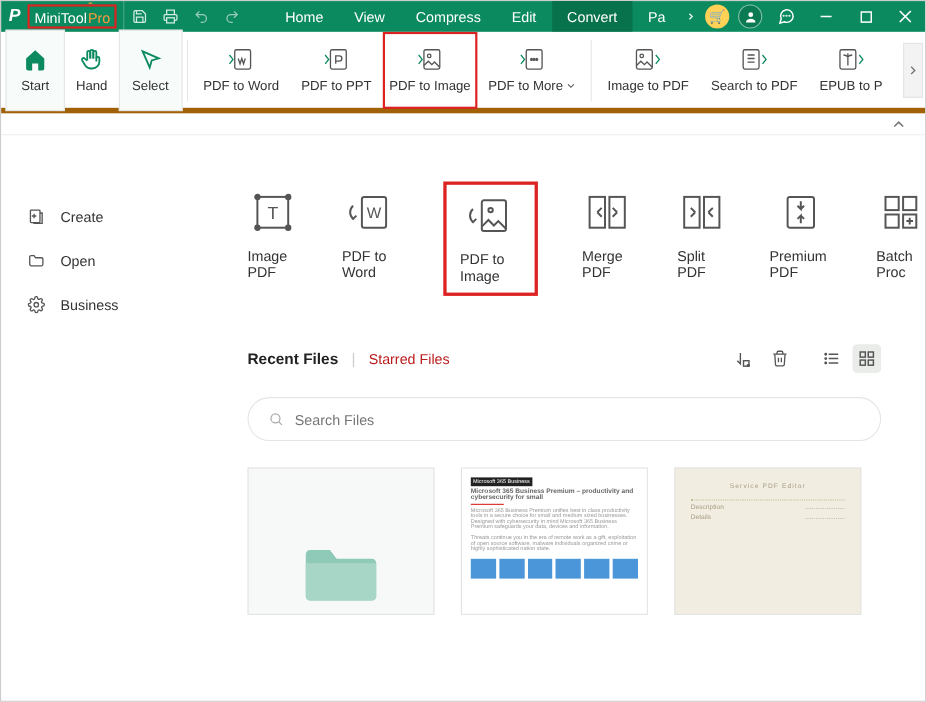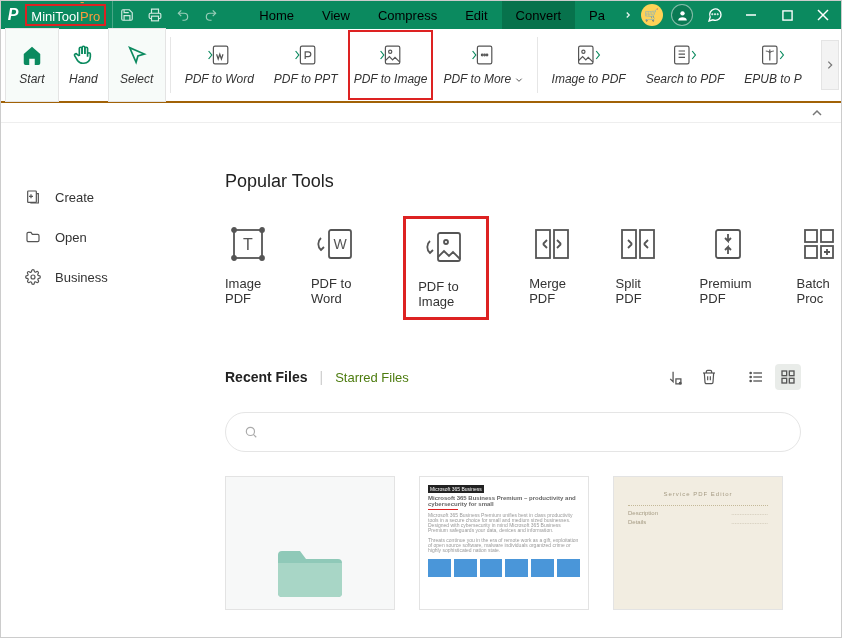--- a/index.html
+++ b/index.html
@@ -4,49 +4,49 @@
 <style>
 * { box-sizing: border-box; margin: 0; padding: 0; }
 body { font-family: "Segoe UI", Arial, sans-serif; font-size: 13px; color: #333; background: #fff; width: 842px; height: 638px; overflow: hidden; border: 1px solid #ccc; }
 .titlebar { height: 28px; background: #0b8a5f; display: flex; align-items: center; color: #fff; }
 .logo-box { width: 28px; height: 28px; display: flex; align-items: center; justify-content: center; font-weight: bold; font-style: italic; font-size: 16px; }
 .brand-highlight { border: 2px solid #d22; padding: 0 4px; height: 22px; display: flex; align-items: flex-end; }
 .brand-pro { color: #ff9a3c; margin-left: 1px; }
 .qat { display: flex; align-items: center; gap: 0; border-left: 1px solid rgba(255,255,255,0.25); margin-left: 6px; }
 .qat-item { width: 28px; height: 28px; display: flex; align-items: center; justify-content: center; opacity: 0.9; }
 .menu-tabs { display: flex; align-items: center; height: 28px; margin-left: 20px; }
-.menu-tab { padding: 0 14px; height: 28px; display: flex; align-items: center; color: #000000; font-size: 13px; }
+.menu-tab { padding: 0 14px; height: 28px; display: flex; align-items: center; color: #ffffff; font-size: 13px; }
 .menu-tab.active { background: #07724c; }
 .titlebar-right { margin-left: auto; display: flex; align-items: center; height: 28px; }
 .title-btn { width: 36px; height: 28px; display: flex; align-items: center; justify-content: center; color: #fff; }
 .title-btn.circle { width: 30px; }
 .cart-badge { width: 22px; height: 22px; border-radius: 50%; background: #ffd257; display:flex; align-items:center; justify-content:center; color:#555; font-size:12px;}
 .user-badge { width: 22px; height: 22px; border-radius: 50%; background: #0a7a53; border:1px solid rgba(255,255,255,0.5); display:flex; align-items:center; justify-content:center; }
 
-.ribbon { height: 74px; background: #fff; border-bottom: 2px solid #a16207; display: flex; align-items: center; position: relative; font-style: italic; }
+.ribbon { height: 74px; background: #fff; border-bottom: 5px solid #a16207; display: flex; align-items: center; position: relative; }
 .ribbon-item { display: flex; flex-direction: column; align-items: center; justify-content: center; height: 74px; padding: 0 10px; font-size: 12px; color: #333; gap: 6px; }
 .ribbon-item.boxed { border: 1px solid #e4e4e4; background: #f7fbf9; width:54px; padding:0;}
 .ribbon-item.boxed:first-child { margin-left: 4px; }
 .ribbon-item .lbl { font-size: 12px; }
 .red-box { border: 2px solid #d22; }
 .ribbon-sep { width: 1px; height: 56px; background: #e6e6e6; margin: 0 4px; }
 .ribbon-overflow { position: absolute; right: 2px; top: 50%; transform: translateY(-50%); width: 18px; height: 50px; background: #f3f3f3; border:1px solid #e4e4e4; display:flex; align-items:center; justify-content:center; color:#777; }
 .collapse-bar { height: 20px; display:flex; justify-content:flex-end; align-items:center; padding-right:18px; border-bottom:1px solid #eee;}
 .main { display: flex; height: calc(638px - 28px - 74px - 20px); }
 .sidebar { width: 200px; padding: 54px 0 0 24px; }
 .side-item { display: flex; align-items: center; gap: 14px; height: 40px; color: #333; font-size: 13px; }
 .content { flex: 1; padding: 48px 0 0 24px; overflow: hidden; }
 .section-title { font-size: 18px; font-weight: 500; margin-bottom: 30px; color: #222; }
 .tools-row { display: flex; gap: 40px; margin-bottom: 44px; }
 .tool { display: flex; flex-direction: column; align-items: center; gap: 10px; font-size: 13px; color: #333; }
 .tool .ibox { width: 44px; height: 44px; display:flex; align-items:center; justify-content:center; }
 .tool.red-highlight { border: 3px solid #d22; padding: 6px 12px 8px; margin-top:-6px;}
 .recent-header { display: flex; align-items: center; gap: 12px; font-size: 14px; color: #222; }
 .recent-header .divider { color: #ccc; }
-.recent-header .muted { color: #4d7c0f; font-size:13px;}
+.recent-header .muted { color: #b91c1c; font-size:13px;}
 .recent-actions { margin-left: auto; display: flex; align-items: center; gap: 18px; padding-right: 40px; color: #666; }
 .view-toggle { display:flex; gap:6px; margin-left:8px;}
 .view-toggle .vt { width:26px; height:26px; display:flex; align-items:center; justify-content:center; border-radius:4px;}
 .view-toggle .vt.active { background: #e9ece9; }
 .search-box { margin: 22px 40px 24px 0; height: 40px; border: 1px solid #e5e5e5; border-radius: 20px; display: flex; align-items: center; padding: 0 18px; color: #999; gap: 10px; }
 .search-box input { border: none; outline: none; flex: 1; font-size: 13px; color: #333; background: transparent; }
 .thumbs { display: flex; gap: 24px; margin-right: 40px; }
 .thumb { width: 170px; height: 134px; border: 1px solid #e3e3e3; background: #fff; overflow:hidden;}
 .thumb.folder { background: #f7f8f8; display:flex; align-items:flex-end; justify-content:center; padding-bottom:10px;}
 .thumb.doc { padding: 8px; font-size: 5px; line-height: 6px; color: #666; }
@@ -263,21 +263,20 @@
     <div class="side-item">
       <svg width="16" height="16" viewBox="0 0 24 24" fill="none" stroke="#555" stroke-width="1.8">
           <circle cx="12" cy="12" r="3"></circle>
           <path d="M19.4 15a1.65 1.65 0 0 0 .33 1.82l.06.06a2 2 0 1 1-2.83 2.83l-.06-.06a1.65 1.65 0 0 0-1.82-.33 1.65 1.65 0 0 0-1 1.51V21a2 2 0 0 1-4 0v-.09a1.65 1.65 0 0 0-1-1.51 1.65 1.65 0 0 0-1.82.33l-.06.06a2 2 0 1 1-2.83-2.83l.06-.06a1.65 1.65 0 0 0 .33-1.82 1.65 1.65 0 0 0-1.51-1H3a2 2 0 0 1 0-4h.09a1.65 1.65 0 0 0 1.51-1 1.65 1.65 0 0 0-.33-1.82l-.06-.06a2 2 0 1 1 2.83-2.83l.06.06a1.65 1.65 0 0 0 1.82.33h0a1.65 1.65 0 0 0 1-1.51V3a2 2 0 0 1 4 0v.09a1.65 1.65 0 0 0 1 1.51h0a1.65 1.65 0 0 0 1.82-.33l.06-.06a2 2 0 1 1 2.83 2.83l-.06.06a1.65 1.65 0 0 0-.33 1.82v0a1.65 1.65 0 0 0 1.51 1H21a2 2 0 0 1 0 4h-.09a1.65 1.65 0 0 0-1.51 1z"></path>
         </svg>
       <span>Business</span>
     </div>
   </div>
 
   <div class="content">
-    <div class="section-title">Popular Tools</div>
     <div class="tools-row">
       <div class="tool">
         <div class="ibox">
             <svg width="40" height="40" viewBox="0 0 40 40" fill="none" stroke="#555" stroke-width="1.8">
               <rect x="6" y="6" width="28" height="28"></rect>
               <circle cx="6" cy="6" r="2" fill="#555"></circle>
               <circle cx="34" cy="6" r="2" fill="#555"></circle>
               <circle cx="6" cy="34" r="2" fill="#555"></circle>
               <circle cx="34" cy="34" r="2" fill="#555"></circle>
               <text x="20" y="26" text-anchor="middle" font-size="16" fill="#555" stroke="none">T</text>
@@ -390,20 +389,21 @@
             </div>
         </div>
       </div>
     </div>
 
     <div class="search-box">
       <svg width="14" height="14" viewBox="0 0 24 24" fill="none" stroke="#aaa" stroke-width="2">
           <circle cx="11" cy="11" r="7"></circle>
           <line x1="21" y1="21" x2="16" y2="16"></line>
         </svg>
+      <input type="text" placeholder="Search Files" style="">
     </div>
 
     <div class="thumbs">
       <div class="thumb folder">
         <svg width="80" height="60" viewBox="0 0 80 60">
             <path d="M8 16a4 4 0 0 1 4-4h18l6 8h32a4 4 0 0 1 4 4v30a4 4 0 0 1-4 4H12a4 4 0 0 1-4-4z" fill="#8fc9b8"></path>
             <path d="M8 24h64v30a4 4 0 0 1-4 4H12a4 4 0 0 1-4-4z" fill="#a8d6c6"></path>
           </svg>
       </div>
       <div class="thumb doc">

